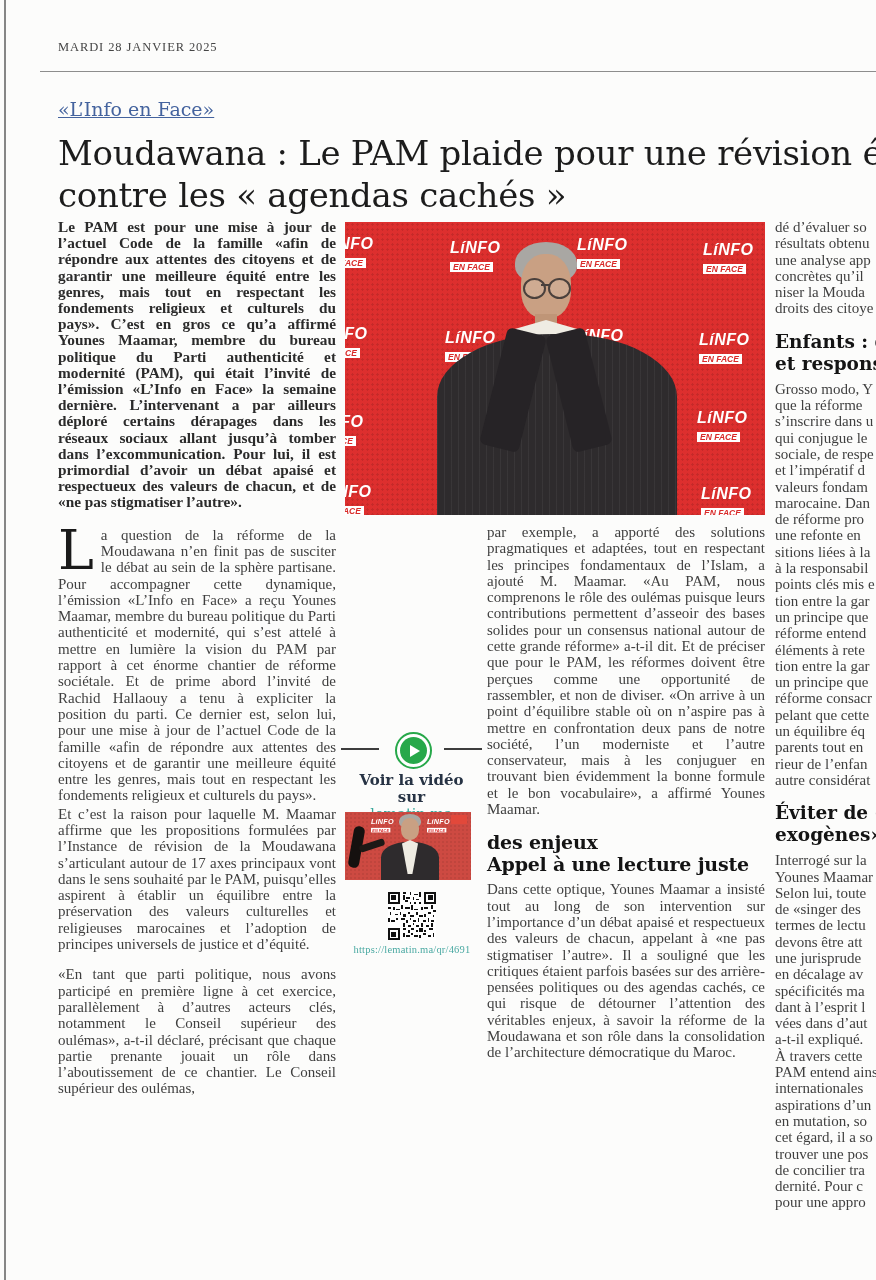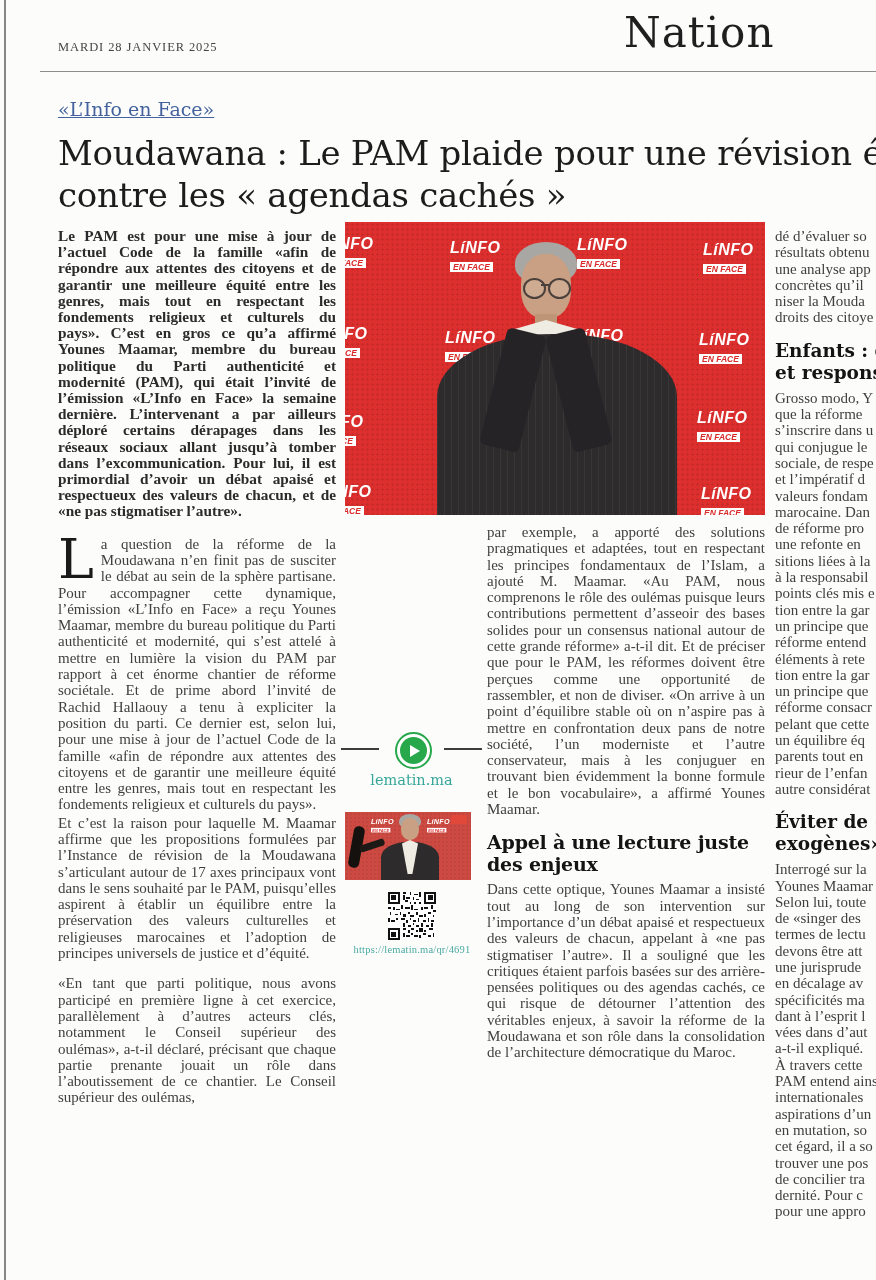--- a/index.html
+++ b/index.html
@@ -14,21 +14,21 @@
   .header-rule{position:absolute;left:40px;top:71px;width:836px;height:1px;background:#8d8d8d;}
 
   
   .kicker{position:absolute;left:58px;top:98px;font-family:"DejaVu Serif",serif;
           font-size:19px;color:#44639e;text-decoration:underline;}
   .headline{position:absolute;left:58px;top:132px;width:900px;font-family:"DejaVu Serif",serif;
             font-size:34px;line-height:42px;color:#1c1c1c;letter-spacing:-.3px;}
   .headline div{white-space:nowrap;}
 
   
-  .col{position:absolute;top:228px;}
+  .col{position:absolute;top:219px;}
   .col1{left:58px;width:278px;}
   .col2{left:487px;top:524px;width:278px;}
   .col3{left:775px;width:280px;}
   .para{font-size:15px;line-height:16.3px;text-align:justify;color:#3f3f3f;margin:0 0 2px 0;}
   .lead{font-weight:700;font-size:15.3px;line-height:16.2px;color:#2b2b2b;margin:0 0 16px 0;}
   .subhead{font-family:"DejaVu Serif",serif;font-weight:700;font-size:19px;line-height:22px;
            color:#141414;margin:14px 0 6px 0;letter-spacing:-.2px;}
   .dropcap{float:left;font-family:"DejaVu Serif",serif;font-size:54px;line-height:44px;
            color:#1a1a1a;padding:2px 7px 0 0;font-weight:400;}
   .clip-line{font-size:15px;line-height:16.3px;color:#3f3f3f;white-space:nowrap;}
@@ -96,21 +96,20 @@
   .qr-url{position:absolute;left:338px;top:944px;width:148px;text-align:center;
           font-size:10.5px;letter-spacing:.2px;color:#4aa9a2;}
 </style>
 </head>
 <body>
 
 <div class="page">
   <div class="scan-edge"></div>
 
   <div class="date">MARDI 28 JANVIER 2025</div>
-  <div class="section-title">Nation</div>
   <div class="header-rule"></div>
 
   <div class="kicker">«L’Info en Face»</div>
   <div class="headline">
     <div>Moudawana : Le PAM plaide pour une révision éq</div>
     <div>contre les « agendas cachés »</div>
   </div>
 
   <div class="col col1">
     <p class="para lead">Le PAM est pour une mise à jour de l’actuel Code de la famille «afin de répondre aux attentes des citoyens et de garantir une meilleure équité entre les genres, mais tout en respectant les fondements religieux et culturels du pays». C’est en gros ce qu’a affirmé Younes Maamar, membre du bureau politique du Parti authenticité et modernité (PAM), qui était l’invité de l’émission «L’Info en Face» la semaine dernière. L’intervenant a par ailleurs déploré certains dérapages dans les réseaux sociaux allant jusqu’à tomber dans l’excommunication. Pour lui, il est primordial d’avoir un débat apaisé et respectueux des valeurs de chacun, et de «ne pas stigmatiser l’autre».</p>
@@ -147,20 +146,21 @@
       <div class="man-lapel-r"></div>
     </div>
   </div>
 
   <div class="play-line pl-left"></div>
   <div class="play-line pl-right"></div>
   <div class="play-btn">
       <span class="play-tri"></span>
     </div>
   <div class="video-caption">
+    <div class="vc1">Voir la vidéo sur</div>
     <div class="vc2">lematin.ma</div>
   </div>
   <div class="thumb">
     <span class="logo-stamp" style="left:26px;top:6px"><span class="logo-l1">LíNFO</span><span class="logo-l2">EN FACE</span></span>
     <span class="logo-stamp" style="left:82px;top:6px"><span class="logo-l1">LíNFO</span><span class="logo-l2">EN FACE</span></span>
     <span class="t-mic"></span>
     <span class="t-mic2"></span>
     <span class="t-hair"></span>
     <span class="t-face"></span>
     <span class="t-suit"></span>
@@ -248,22 +248,22 @@
           <rect x="24" y="26" width="2" height="1"></rect>
           <rect x="27" y="25" width="1" height="2"></rect>
       </g>
     </svg>
   </div>
   <div class="qr-url">https://lematin.ma/qr/4691</div>
 
   <div class="col col2">
     <p class="para">par exemple, a apporté des solutions pragmatiques et adaptées, tout en respectant les principes fondamentaux de l’Islam, a ajouté M. Maamar. «Au PAM, nous comprenons le rôle des oulémas puisque leurs contributions permettent d’asseoir des bases solides pour un consensus national autour de cette grande réforme» a-t-il dit. Et de préciser que pour le PAM, les réformes doivent être perçues comme une opportunité de rassembler, et non de diviser. «On arrive à un point d’équilibre stable où on n’aspire pas à mettre en confrontation deux pans de notre société, l’un moderniste et l’autre conservateur, mais à les conjuguer en trouvant bien évidemment la bonne formule et le bon vocabulaire», a affirmé Younes Maamar.</p>
     <div class="subhead">
+      <div>des enjeux</div>
       <div>Appel à une lecture juste</div>
-      <div>des enjeux</div>
     </div>
     <p class="para">Dans cette optique, Younes Maamar a insisté tout au long de son intervention sur l’importance d’un débat apaisé et respectueux des valeurs de chacun, appelant à «ne pas stigmatiser l’autre». Il a souligné que les critiques étaient parfois basées sur des arrière-pensées politiques ou des agendas cachés, ce qui risque de détourner l’attention des véritables enjeux, à savoir la réforme de la Moudawana et son rôle dans la consolidation de l’architecture démocratique du Maroc.</p>
   </div>
 
   <div class="col col3">
     <div>
         <div class="clip-line">dé d’évaluer so</div>
         <div class="clip-line">résultats obtenu</div>
         <div class="clip-line">une analyse app</div>
         <div class="clip-line">concrètes qu’il</div>

